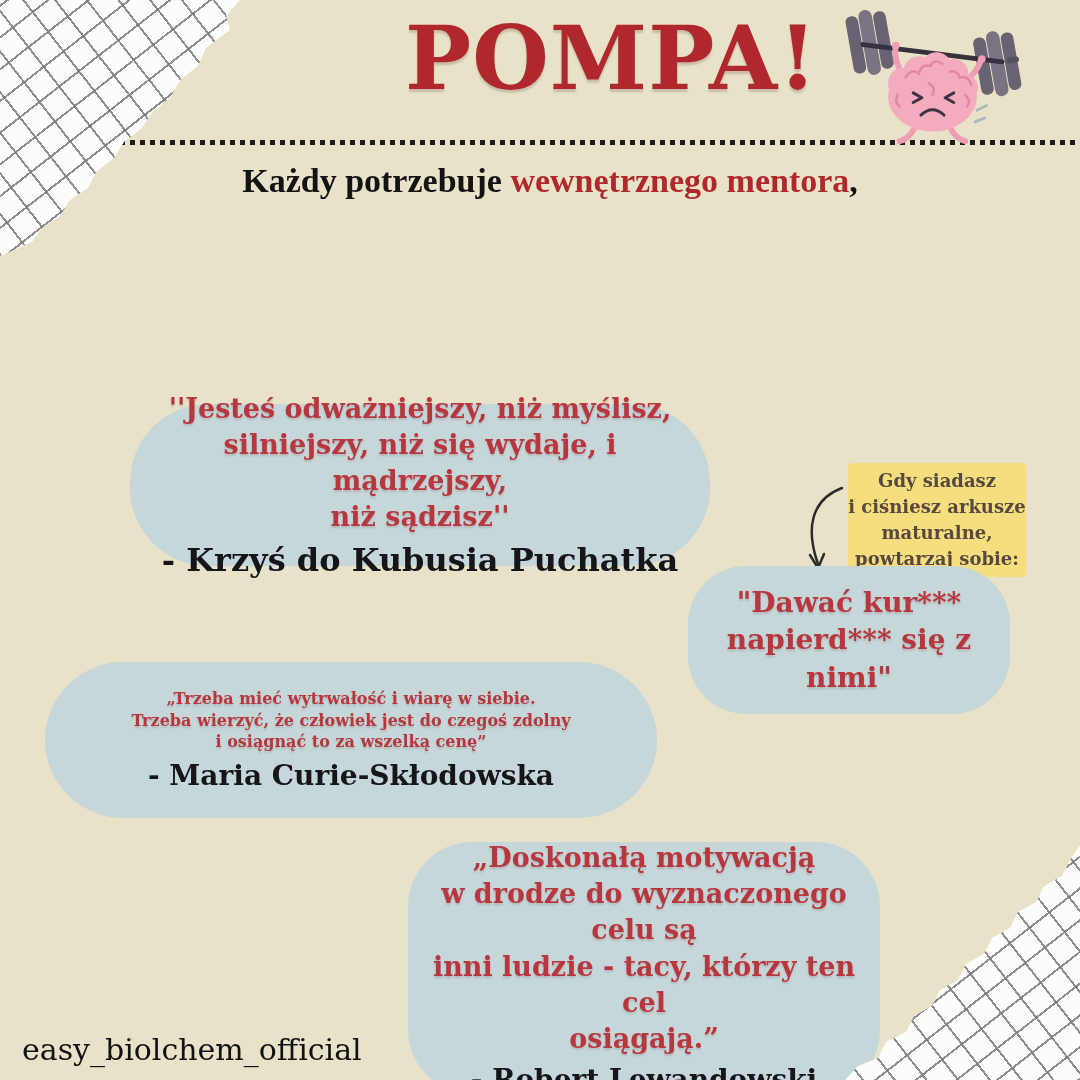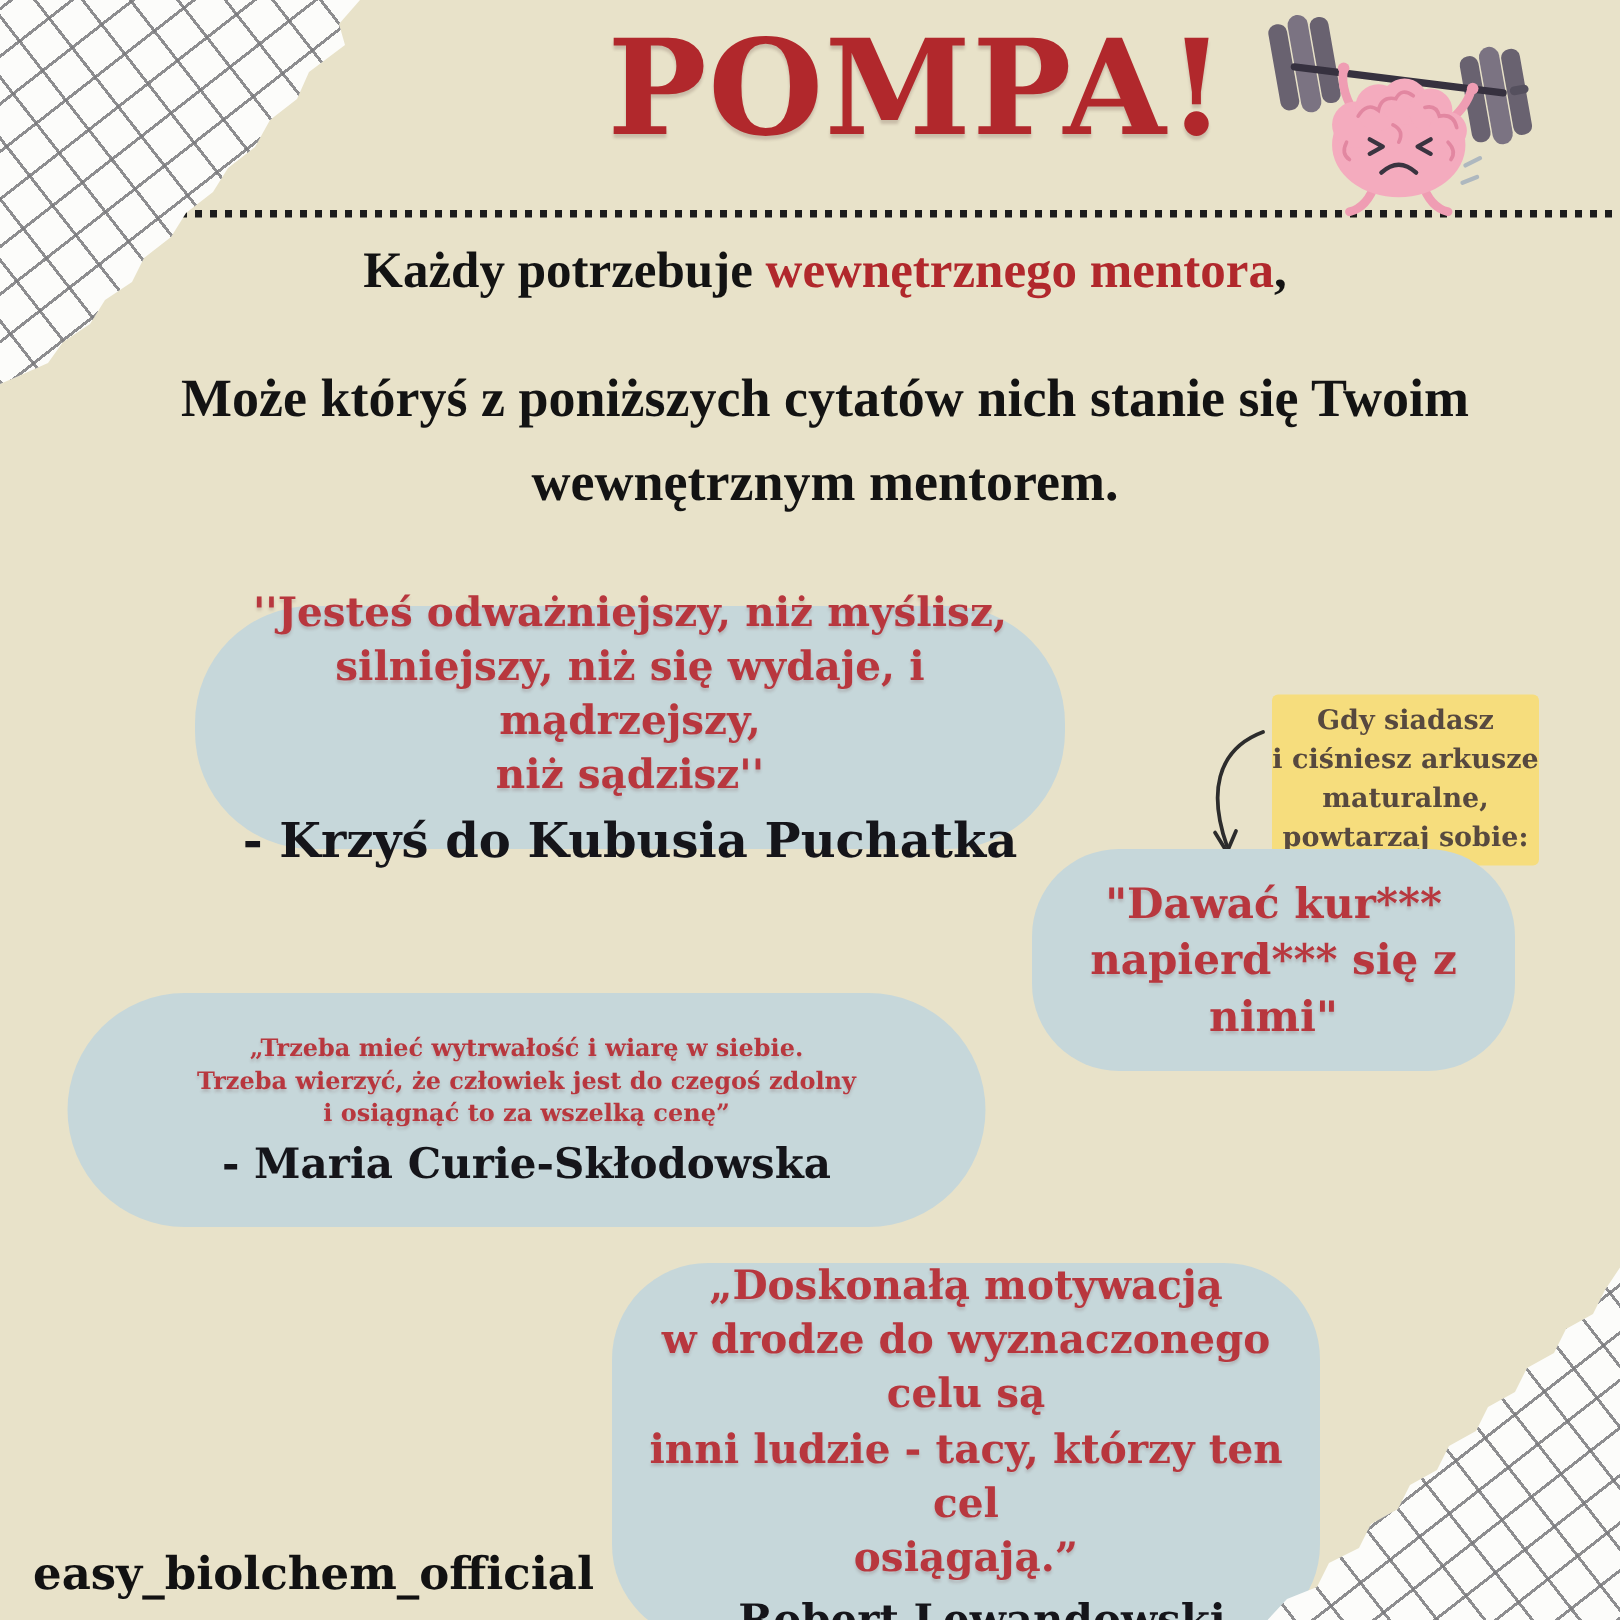--- a/index.html
+++ b/index.html
@@ -75,21 +75,21 @@
     background:#f6dd7d; border-radius:4px; z-index:2;
     display:flex; align-items:center; justify-content:center; text-align:center;
   }
   .note-text{
     font-size:18px; font-weight:600; color:#57493f;
     white-space:pre-line; line-height:1.45;
   }
   .curved-arrow{position:absolute; left:790px; top:480px; width:62px; height:98px; z-index:2;}
   .watermark{
     position:absolute; left:22px; top:1032px; z-index:2;
-    font-size:30px; font-weight:700; color:#121212;
+    font-size:30px; font-weight:400; color:#121212;
   }
 </style>
 </head>
 <body>
 
 <div id="canvas">
 
   <div class="dotted-divider"></div>
 
   <div class="title">POMPA!</div>
@@ -136,22 +136,20 @@
     <g stroke="#aeb8bf" stroke-width="3" stroke-linecap="round">
       <line x1="146" y1="112" x2="156" y2="107"></line>
       <line x1="144" y1="124" x2="154" y2="120"></line>
     </g>
   </svg>
 
   <div class="intro">
     <div class="intro-line1">
       <span>Każdy potrzebuje </span><span class="hl">wewnętrznego mentora</span><span>,</span>
     </div>
-    <div class="intro-line2">Może któryś z poniższych cytatów nich stanie się Twoim
-wewnętrznym mentorem.</div>
   </div>
 
   <div class="bubble bubble-puchatek">
     <div class="quote-text">''Jesteś odważniejszy, niż myślisz,
 silniejszy, niż się wydaje, i mądrzejszy,
 niż sądzisz''</div>
     <div class="quote-author">- Krzyś do Kubusia Puchatka</div>
   </div>
 
   <div class="note-bubble">

